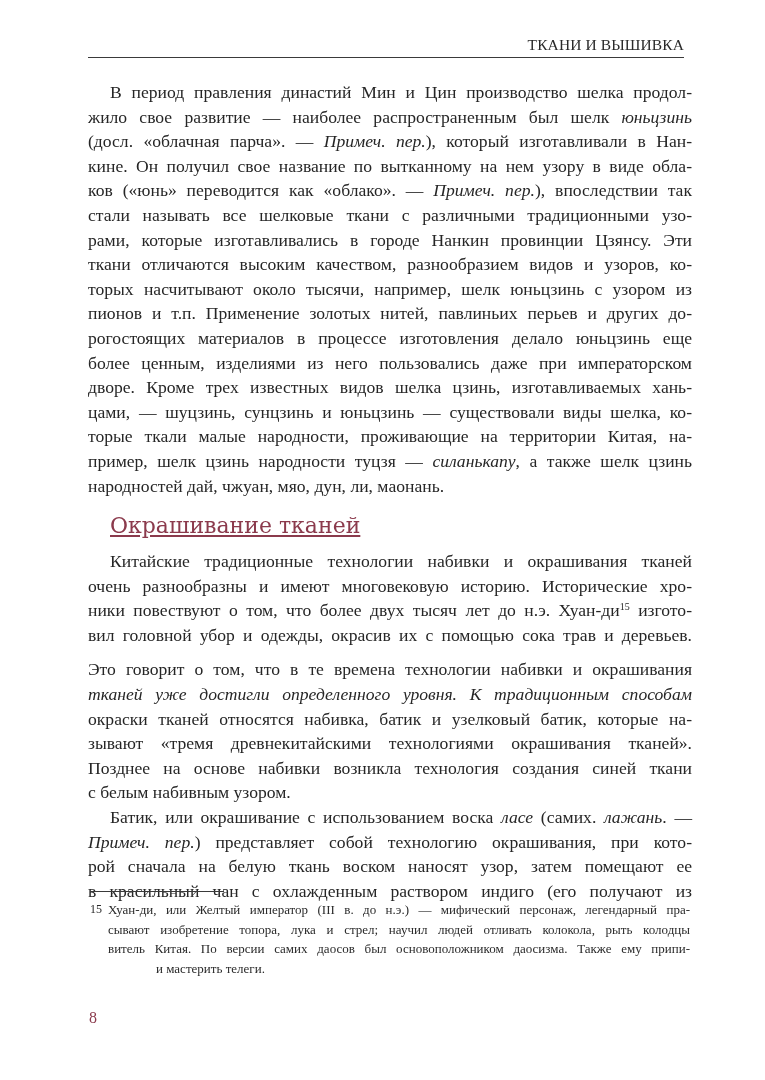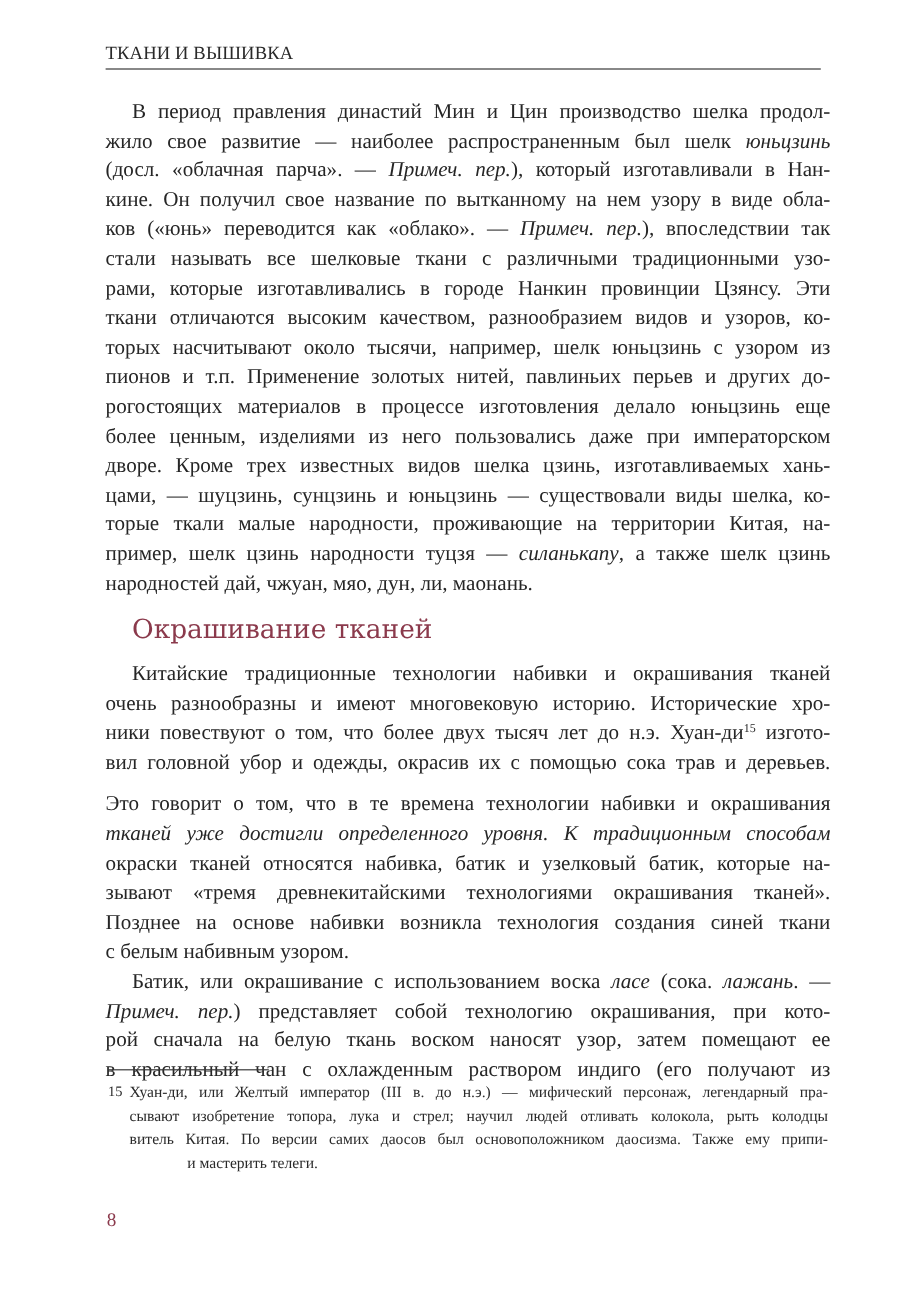--- a/index.html
+++ b/index.html
@@ -20,20 +20,21 @@
       left: 88px;
       top: 36px;
       width: 596px;
       font-family: "Liberation Serif", serif;
       font-size: 15.5px;
       letter-spacing: 0.1px;
       color: #2a2a2a;
       padding-bottom: 3px;
       border-bottom: 1px solid #3a3a3a;
       line-height: 18px;
+      text-align: right;
     }
     .body-text {
       position: absolute;
       left: 88px;
       width: 604px;
       font-family: "Liberation Serif", serif;
       font-size: 17.6px;
       line-height: 24.6px;
       text-align: justify;
       color: #262626;
@@ -54,20 +55,21 @@
     .heading {
       position: absolute;
       left: 110px;
       top: 512px;
       font-family: "DejaVu Serif", serif;
       font-size: 22px;
       font-weight: normal;
       color: #8b3a4c;
       margin: 0;
       line-height: 28px;
+      text-decoration: underline;
     }
     .block2 { top: 549px; }
     .footnote-rule {
       position: absolute;
       left: 90px;
       top: 891px;
       width: 134px;
       height: 0;
       border-top: 1px solid #3a3a3a;
     }
@@ -150,21 +152,21 @@
       <span class="line" style="text-indent: 0px;"><span>ники повествуют о том, что более двух тысяч лет до н.э. Хуан-ди</span><sup class="fnref">15</sup><span> изгото-</span></span>
       <span class="line" style="text-indent: 0px;"><span>вил головной убор и одежды, окрасив их с помощью сока трав и деревьев.</span></span>
       <span class="line" style="text-indent: 0px; margin-top: 10px;"><span>Это говорит о том, что в те времена технологии набивки и окрашивания</span></span>
       <span class="line" style="text-indent: 0px; font-style: italic;"><span>тканей уже достигли определенного уровня. К традиционным способам</span></span>
       <span class="line" style="text-indent: 0px;"><span>окраски тканей относятся набивка, батик и узелковый батик, которые на-</span></span>
       <span class="line" style="text-indent: 0px;"><span>зывают «тремя древнекитайскими технологиями окрашивания тканей».</span></span>
       <span class="line" style="text-indent: 0px;"><span>Позднее на основе набивки возникла технология создания синей ткани</span></span>
       <span class="line last" style="text-indent: 0px;"><span>с белым набивным узором.</span></span>
     </p>
     <p>
-      <span class="line" style="text-indent: 22px;"><span>Батик, или окрашивание с использованием воска </span><i>ласе</i><span> (сока. </span><i>лажань</i><span>. —</span></span>
+      <span class="line" style="text-indent: 22px;"><span>Батик, или окрашивание с использованием воска </span><i>ласе</i><span> (самих. </span><i>лажань</i><span>. —</span></span>
       <span class="line" style="text-indent: 0px;"><i>Примеч. пер.</i><span>) представляет собой технологию окрашивания, при кото-</span></span>
       <span class="line" style="text-indent: 0px;"><span>рой сначала на белую ткань воском наносят узор, затем помещают ее</span></span>
       <span class="line" style="text-indent: 0px;"><span>в красильный чан с охлажденным раствором индиго (его получают из</span></span>
     </p>
   </div>
 
 <div class="footnote-rule"></div>
 
 <div class="footnote">
   <span class="fn-num">15</span>

